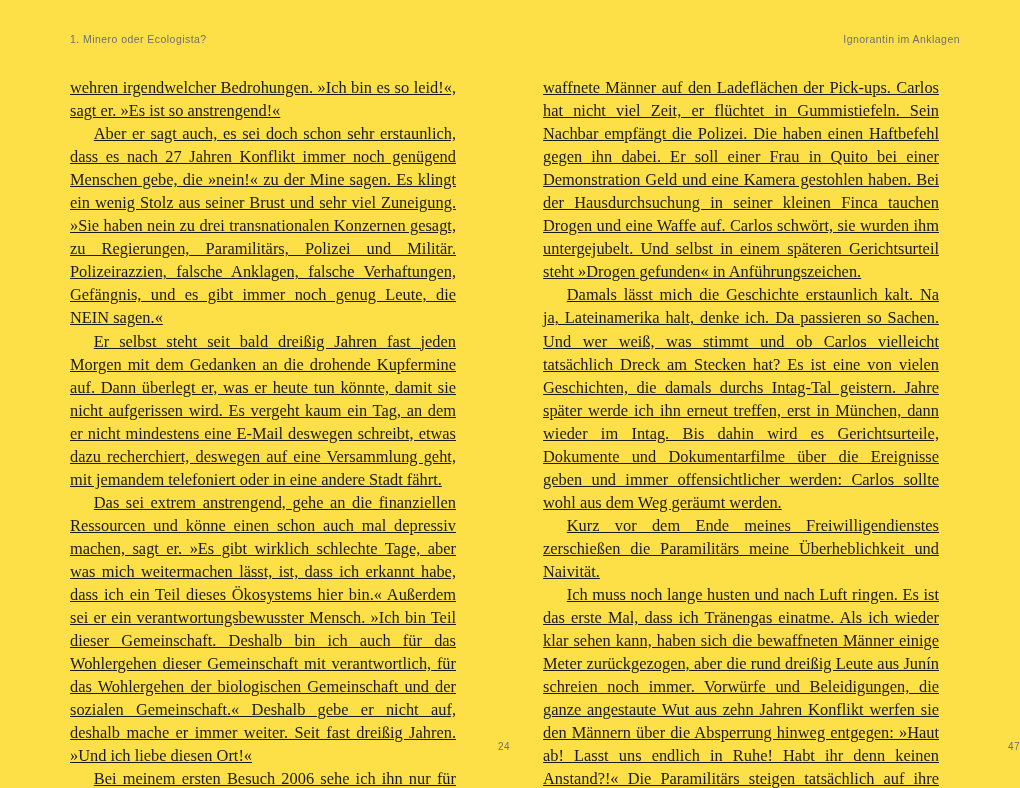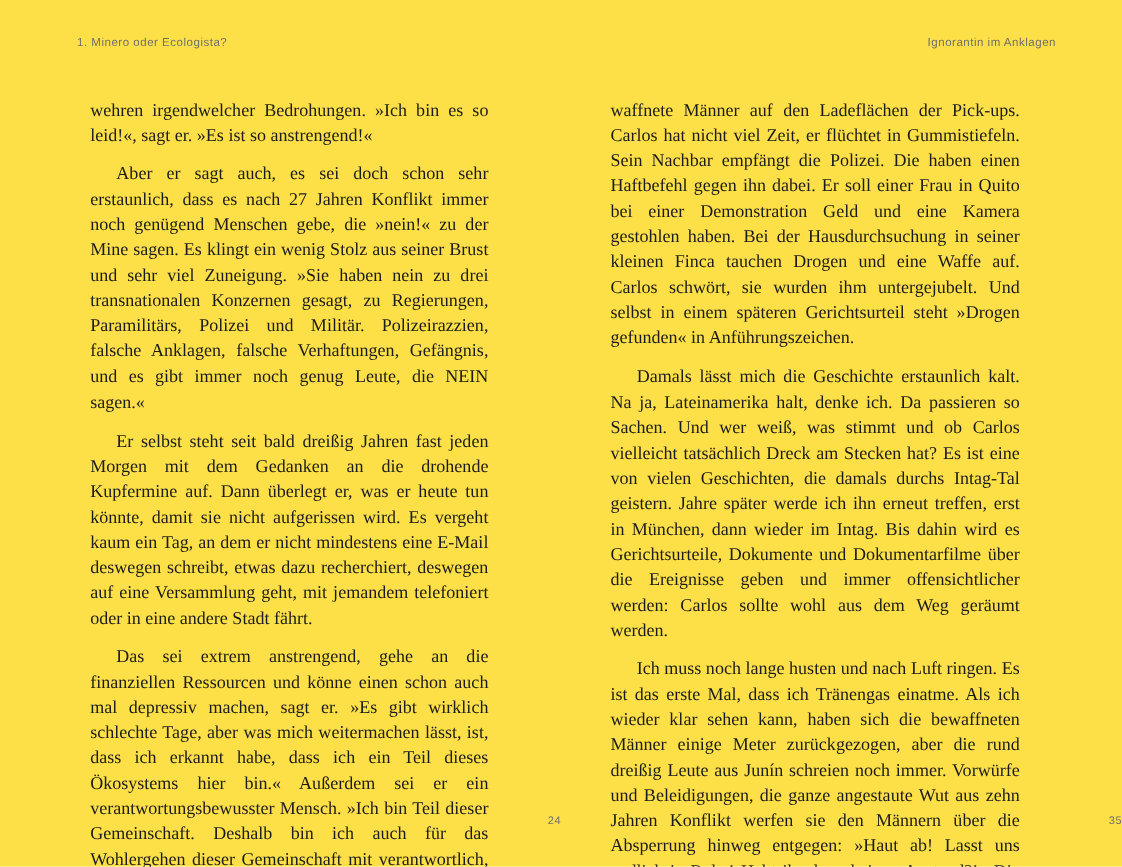--- a/index.html
+++ b/index.html
@@ -48,22 +48,23 @@
     line-height: 23.05px;
     text-align: justify;
     text-justify: inter-word;
     hyphens: manual;
     color: #1b1b1b;
   }
   .text-left  { left: 70px; width: 386px; }
   .text-right { left: 33px; width: 396px; }
 
   .text-block p {
-    margin: 12px;
+    margin: 0;
     text-indent: 0;
+    text-decoration: underline;
   }
   .text-block p.indent {
     text-indent: 1.45em;
   }
 
   .folio {
     position: absolute;
     bottom: 36px;
     width: 100%;
     text-align: right;
@@ -94,20 +95,21 @@
     <div class="folio">24</div>
   </div>
 
   <div class="page page-right">
 
     <div class="running-head running-head-right">Ignorantin im Anklagen</div>
 
     <div class="text-block text-right">
       <p>waffnete Männer auf den Ladeflächen der Pick-ups. Carlos hat nicht viel Zeit, er flüchtet in Gummistiefeln. Sein Nachbar empfängt die Polizei. Die haben einen Haftbefehl gegen ihn dabei. Er soll einer Frau in Quito bei einer Demonstration Geld und eine Kamera gestohlen haben. Bei der Hausdurchsuchung in seiner kleinen Finca tauchen Drogen und eine Waffe auf. Carlos schwört, sie wurden ihm untergejubelt. Und selbst in einem späteren Gerichtsurteil steht »Drogen gefunden« in Anführungszeichen.</p>
       <p class="indent">Damals lässt mich die Geschichte erstaunlich kalt. Na ja, Lateinamerika halt, denke ich. Da passieren so Sachen. Und wer weiß, was stimmt und ob Carlos vielleicht tatsächlich Dreck am Stecken hat? Es ist eine von vielen Geschichten, die damals durchs Intag-Tal geistern. Jahre später werde ich ihn erneut treffen, erst in München, dann wieder im Intag. Bis dahin wird es Gerichtsurteile, Dokumente und Dokumentarfilme über die Ereignisse geben und immer offensichtlicher werden: Carlos sollte wohl aus dem Weg geräumt werden.</p>
+      <p class="indent">Kurz vor dem Ende meines Freiwilligendienstes zerschießen die Paramilitärs meine Überheblichkeit und Naivität.</p>
       <p class="indent">Ich muss noch lange husten und nach Luft ringen. Es ist das erste Mal, dass ich Tränengas einatme. Als ich wieder klar sehen kann, haben sich die bewaffneten Männer einige Meter zurückgezogen, aber die rund dreißig Leute aus Junín schreien noch immer. Vorwürfe und Beleidigungen, die ganze angestaute Wut aus zehn Jahren Konflikt werfen sie den Männern über die Absperrung hinweg entgegen: »Haut ab! Lasst uns endlich in Ruhe! Habt ihr denn keinen Anstand?!« Die Paramilitärs steigen tatsächlich auf ihre Pick-ups und drehen um. Niemand ist ernsthaft verletzt, eine Wade hat einen Streifschuss erlitten.</p>
 
     </div>
 
-    <div class="folio">35</div>
+    <div class="folio">47</div>
   </div>
 
 </div>
 
 </body></html>

